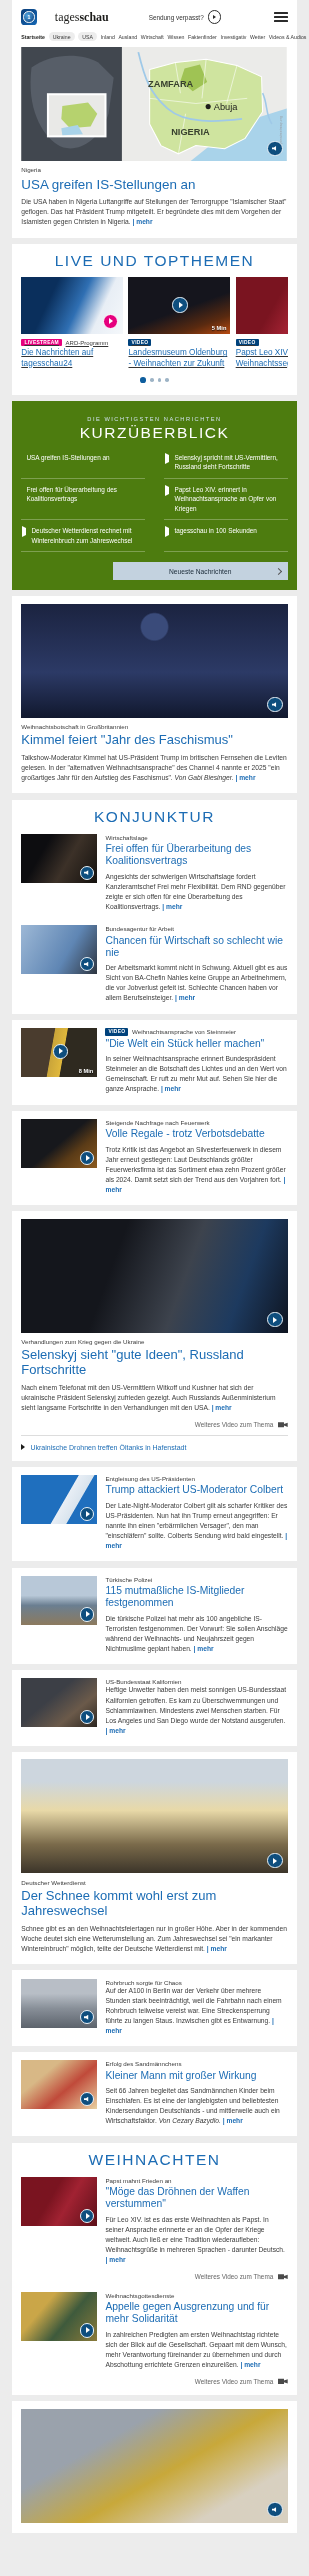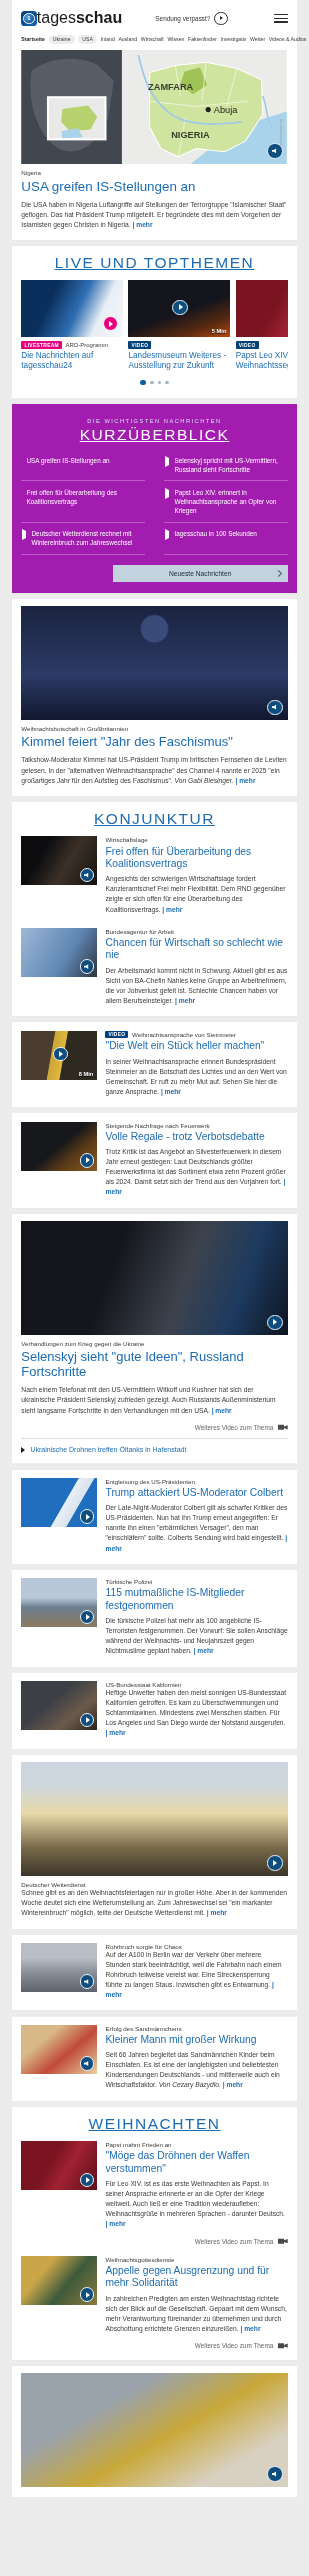--- a/index.html
+++ b/index.html
@@ -1,23 +1,23 @@
 <!DOCTYPE html>
 <html lang="de" style="font-size:8.2px"><head>
 <meta charset="utf-8">
 <style>
   html,body{margin:0;padding:0;background:#ececec;font-family:"Liberation Sans",sans-serif;color:#333;}
   .page{width:309px;margin:0 auto;padding:0 0 4.1px;}
   .card{width:285px;margin:0 auto 6.2px;background:#fff;padding:7.2px 9.3px 10.3px;box-sizing:border-box;}
-  .card.blue{background:#a21caf;color:#fff;}
+  .card.blue{background:#4d7c0f;color:#fff;}
   
   .brandrow{display:flex;align-items:center;justify-content:space-between;padding:2.1px 0 5.2px;}
   .logo{width:15.5px;height:15.5px;border-radius:3.6px;background:linear-gradient(135deg,#0b3d78,#1467b4);display:flex;align-items:center;justify-content:center;flex:none;}
   .logo .globe{width:9.3px;height:9.3px;border-radius:50%;border:1px solid #fff;color:#fff;font-size:5.2px;font-weight:bold;display:flex;align-items:center;justify-content:center;background:radial-gradient(circle at 35% 35%,#4fa3e0,#0b3d78);}
-  .wordmark{font-size:16px;color:#1d1d1b;margin-left:0;flex:1;}
+  .wordmark{font-size:12px;color:#1d1d1b;margin-left:18px;flex:1;font-family:Liberation Serif, serif;}
   .wordmark b{font-weight:bold;}
   .missed{display:flex;align-items:center;gap:4.1px;font-size:6.4px;color:#333;}
   .playring{width:11.3px;height:11.3px;border-radius:50%;border:1px solid #2b2b2b;display:flex;align-items:center;justify-content:center;}
   .tri-s{width:0;height:0;border-left:3.6px solid #2b2b2b;border-top:2.3px solid transparent;border-bottom:2.3px solid transparent;margin-left:1px;}
   .burger{width:13.4px;height:9.3px;display:flex;flex-direction:column;justify-content:space-between;margin-left:13.4px;cursor:pointer;}
   .burger div{height:1.5px;background:#2b2b2b;border-radius:0.5px;}
   .nav{display:flex;align-items:center;gap:3.6px;font-size:5.2px;color:#3a3a3a;padding:2.1px 0 6.2px;white-space:nowrap;}
   .nav .it{cursor:pointer;}
   .nav .active{font-weight:bold;color:#1d1d1b;}
   .nav .pill{background:#ededed;border-radius:5.2px;padding:1.5px 4.1px;}
@@ -35,26 +35,26 @@
   .sum{font-size:6.7px;line-height:1.5;margin:0;color:#3a3a3a;}
   .sum em{font-style:italic;}
   .more{color:#1c6cb4;font-weight:bold;cursor:pointer;}
   .row{display:flex;gap:8.2px;margin-top:8.2px;}
   .thumb{width:76px;height:49px;flex:none;position:relative;overflow:hidden;}
   .thumb .corner-btn{right:3.1px;bottom:3.1px;width:12.4px;height:12.4px;}
   .rtx{flex:1;min-width:0;}
   .rtx .kick{margin-top:0;}
   
   .overline{text-align:center;font-size:5.7px;letter-spacing:1.5px;color:#5a6570;margin:7.2px 0 2.1px;}
-  .stitle{text-align:center;font-size:15.5px;letter-spacing:1.5px;color:#1c6cb4;font-weight:400;margin:1px 0 3.1px;text-decoration:underline;}
+  .stitle{text-align:center;font-size:15.5px;letter-spacing:1.5px;color:#1c6cb4;font-weight:400;margin:1px 0 3.1px;}
   .blue .overline{color:#cfe0ee;}
   .blue .stitle{color:#fff;}
   
   .carousel{display:flex;gap:5.2px;overflow:hidden;margin-top:7.2px;}
-  .tcard{width:102px;flex:none;}
+  .tcard{width:102px;flex:none;text-decoration:underline;}
   .tthumb{width:102px;height:57px;position:relative;overflow:hidden;}
   .tmeta{display:flex;align-items:center;gap:3.6px;margin:4.6px 0 2.1px;font-size:6px;color:#3a3a3a;}
   .ttitle{font-size:8.2px;line-height:1.25;color:#1c6cb4;font-weight:500;white-space:pre-line;}
   .dots{display:flex;justify-content:center;align-items:center;gap:4.1px;margin:8.2px 0 2.1px;}
   .dot{width:3.6px;height:3.6px;border-radius:50%;background:#9eb4c6;}
   .dot.on{width:5.7px;height:5.7px;background:#0e5e9e;}
   
   .kgrid{display:grid;grid-template-columns:1fr 1fr;column-gap:19.6px;margin-top:5.2px;}
   .kitem{display:flex;gap:5.2px;padding:6.2px 0;font-size:6.4px;line-height:1.45;color:#fff;border-bottom:0.5px solid rgba(255,255,255,.28);}
   .kitem.last{border-bottom:0.5px solid rgba(255,255,255,.28);}
@@ -175,21 +175,21 @@
       <article class="tcard">
         <div class="tthumb a-olden">
           <span class="corner-btn" style="right:auto;left:44px;bottom:21.6px;">
               <span class="i-play"></span>
             </span>
           <span class="dur">5 Min</span>
         </div>
         <div class="tmeta">
             <span class="badge">VIDEO</span>
           </div>
-        <div class="ttitle">Landesmuseum Weiteres - Ausstellung zur Zukunft</div>
+        <div class="ttitle">Landesmuseum Oldenburg - Weihnachten zur Zukunft</div>
       </article>
       <article class="tcard">
         <div class="tthumb a-papst"></div>
         <div class="tmeta">
             <span class="badge">VIDEO</span>
           </div>
         <div class="ttitle">Papst Leo XIV. sp
 Weihnachtssege</div>
       </article>
     </div>
@@ -390,20 +390,21 @@
 
   <section class="card">
     <div class="bigimg a-winter">
       <span class="corner-btn">
           <span class="i-play"></span>
         </span>
     </div>
     <p class="kick">
         <span>Deutscher Wetterdienst</span>
       </p>
+    <h2 class="hl">Der Schnee kommt wohl erst zum Jahreswechsel</h2>
     <p class="sum"><span>Schnee gibt es an den Weihnachtsfeiertagen nur in großer Höhe. Aber in der kommenden Woche deutet sich eine Wetterumstellung an. Zum Jahreswechsel sei "ein markanter Wintereinbruch" möglich, teilte der Deutsche Wetterdienst mit.</span> <span class="more">| mehr</span></p>
   </section>
 
   <section class="card">
     <article class="row" style="margin-top:1px">
       <div class="thumb a-a100">
           <span class="corner-btn">
             <span class="i-audio"></span>
           </span>
         </div>

